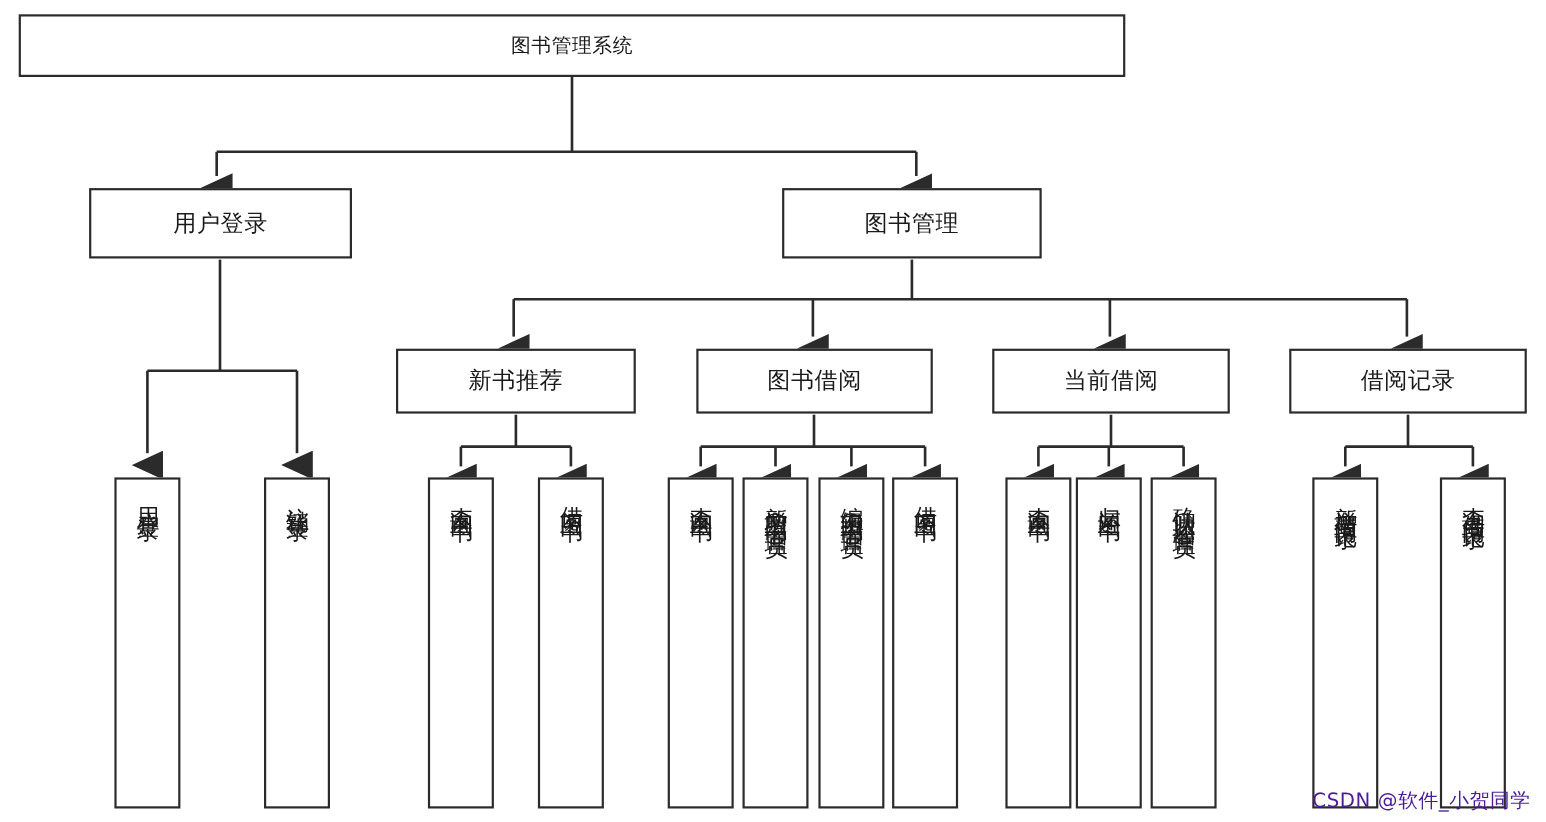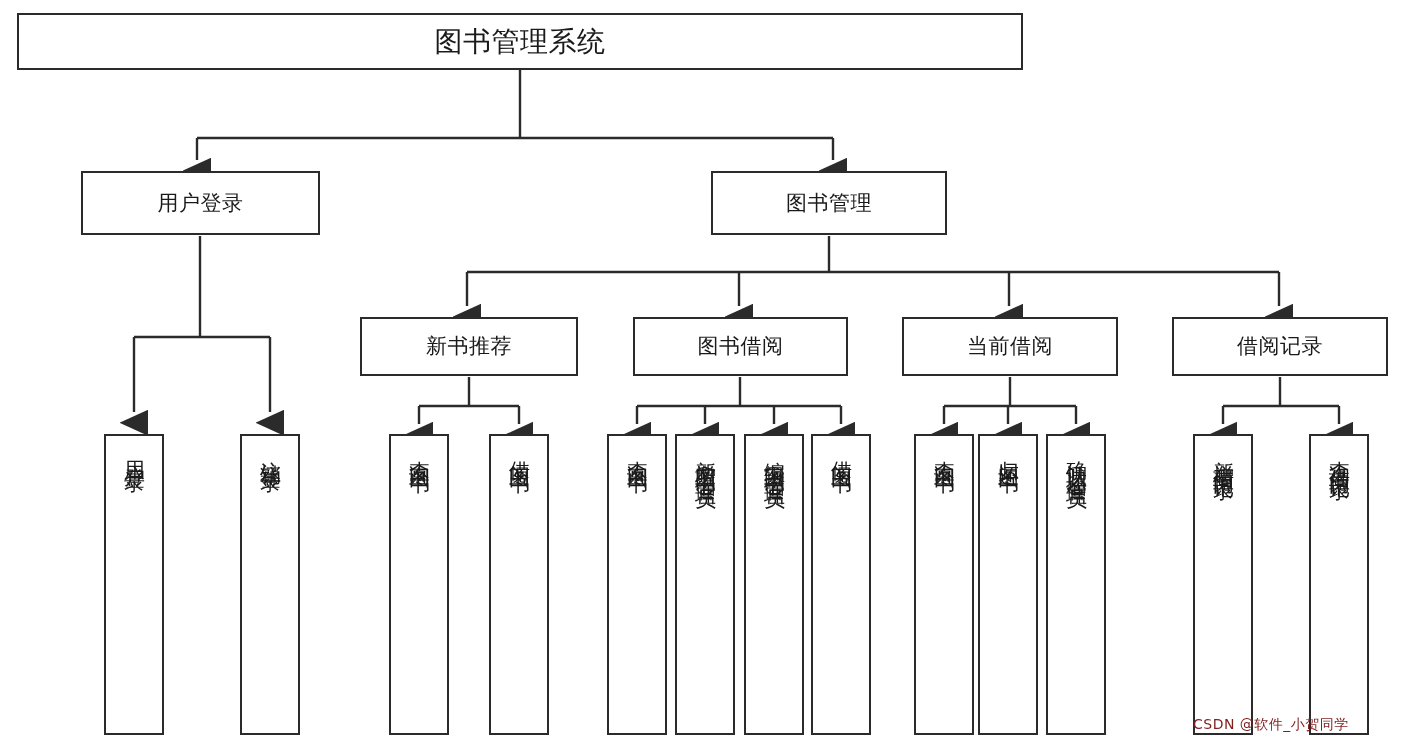--- a/index.html
+++ b/index.html
@@ -38,37 +38,37 @@
   .node-label {
     display: block;
     text-align: center;
     line-height: 1.18;
     letter-spacing: 0.5px;
   }
   .horiz .node-label {
     font-size: 21px;
   }
   .root .node-label {
-    font-size: 28px;
+    font-size: 18px;
   }
   .vert {
     align-items: flex-start;
     padding-top: 8px;
   }
   .vert .node-label {
     writing-mode: vertical-rl;
     text-orientation: upright;
     font-size: 21px;
     letter-spacing: 4px;
     line-height: 1;
   }
   .watermark {
     position: absolute;
-    font-size: 14px;
-    color: #7f1d1d;
+    font-size: 18px;
+    color: #4c1d95;
     white-space: nowrap;
     letter-spacing: 0.5px;
   }
 </style>
 </head>
 <body>
 
 <div id="canvas">
 
   <svg class="wires" viewBox="0 0 1405 747">

